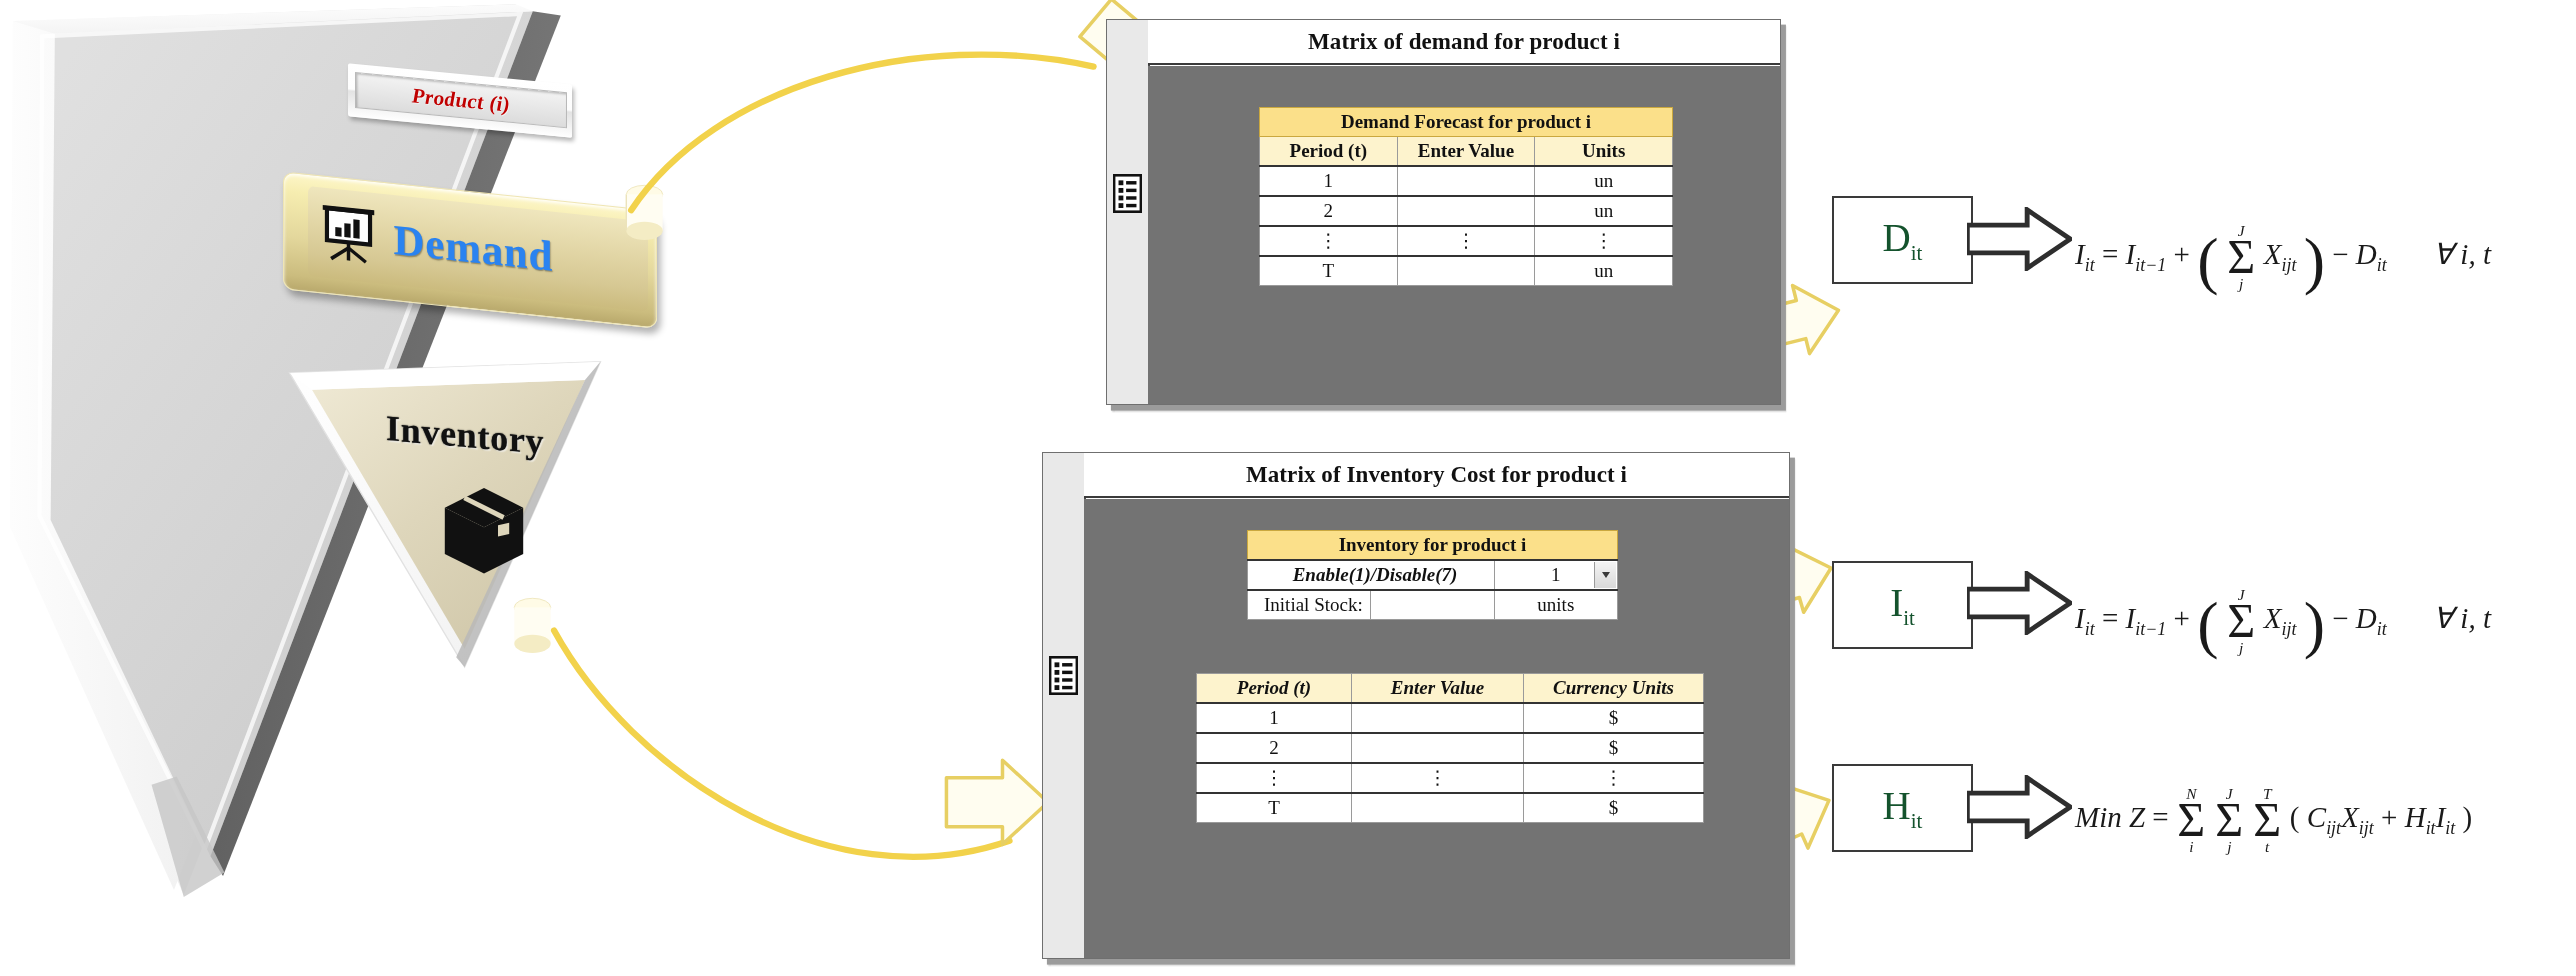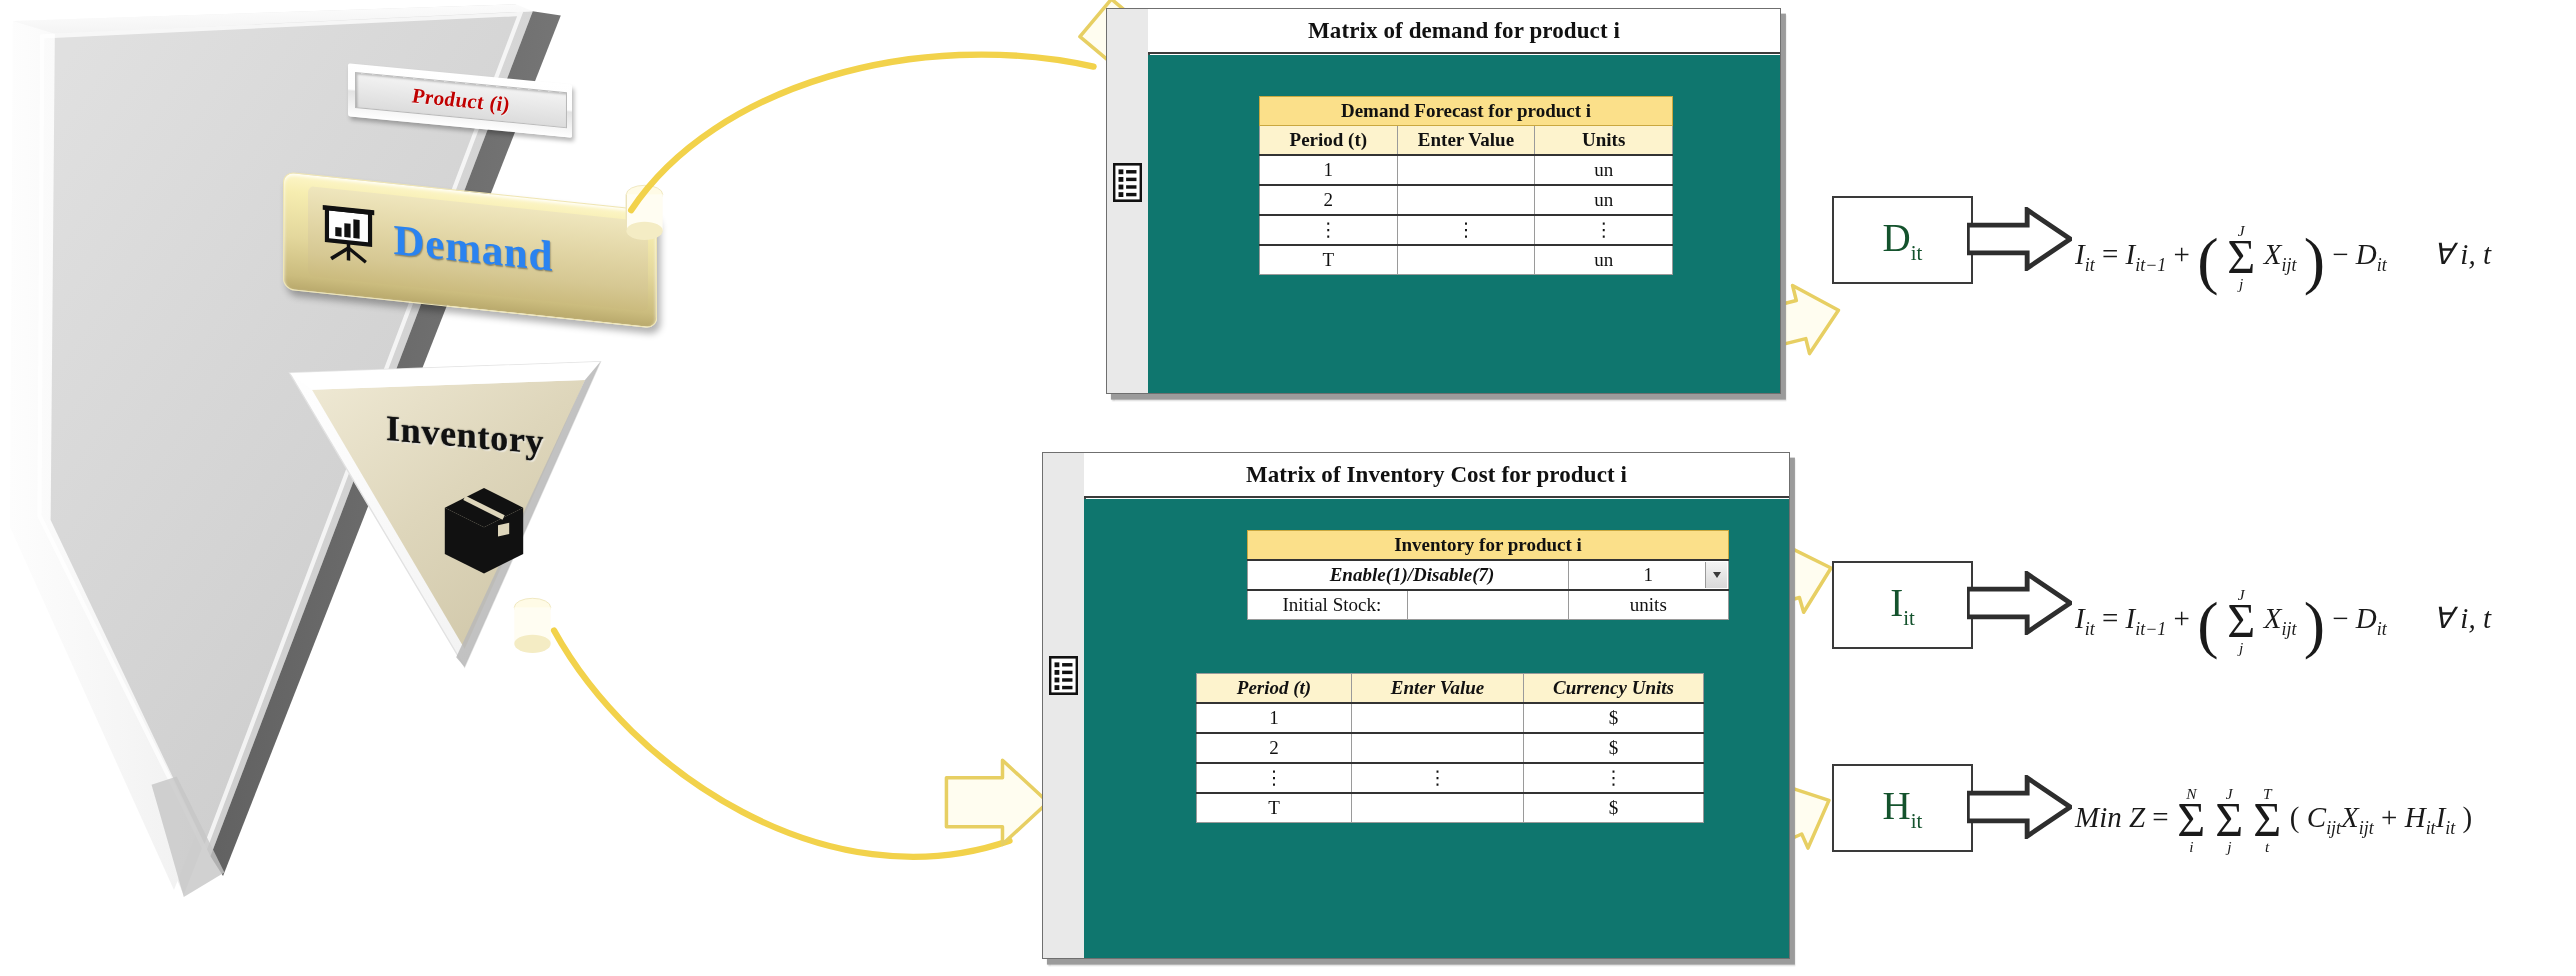--- a/index.html
+++ b/index.html
@@ -47,21 +47,21 @@
   .panel{position:absolute;background:#ffffff;
       border:1.4px solid #6f6f6f;
       box-shadow:4.9px 5.6px 0 #9b9b9b, 6.3px 7px 1.4px rgba(0,0,0,.18);}
   .panel-gutter{position:absolute;left:0;top:0;bottom:0;width:41px;
       background:#e9e9e9;border-right:2.1px solid #4a4a4a;}
   .panel-gutter .rowicon{position:absolute;left:6.3px;}
   .panel-title{position:absolute;left:41px;right:0;top:0;height:43px;
       display:flex;align-items:center;justify-content:center;
       border-bottom:2.8px solid #3b3b3b;background:#fff;
       font-size:23px;font-weight:bold;color:#111;letter-spacing:0.1px;}
-  .panel-body{position:absolute;left:41px;right:0;top:46px;bottom:0;background:#0f766e;}
+  .panel-body{position:absolute;left:41px;right:0;top:46px;bottom:0;background:#737373;}
 
   
   table.dt{border-collapse:collapse;table-layout:fixed;background:#fff;}
   table.dt td,table.dt th{border:0.7px solid #9a9a9a;padding:0;text-align:center;
       font-size:19px;color:#111;height:28px;}
   .band{background:#fbe08a;font-weight:bold;font-size:21px;border:0.7px solid #caa83f !important;}
   .sub{background:#fdf3cd;font-weight:600;font-size:19px;}
   .sub-it{background:#fdf3cd;font-weight:600;font-style:italic;font-size:19px;}
   .thick-top{border-top:2.1px solid #333 !important;}
   .thick-bot{border-bottom:2.1px solid #333 !important;}
@@ -221,21 +221,21 @@
       <polygon points="2500,430 2570,430 2570,408 2625,458 2570,508 2570,486 2500,486" transform="rotate(-14 2562,458)"></polygon>
 
       <polygon points="1350,1110 1430,1110 1430,1085 1495,1145 1430,1205 1430,1180 1350,1180"></polygon>
 
       <polygon points="2490,800 2560,800 2560,778 2615,828 2560,878 2560,856 2490,856" transform="rotate(-16 2552,828)"></polygon>
 
       <polygon points="2490,1140 2560,1140 2560,1118 2615,1168 2560,1218 2560,1196 2490,1196" transform="rotate(-24 2552,1168)"></polygon>
     </g>
   </svg>
 
-  <div class="panel" style="left:1106px;top:8px;width:673px;height:384px;">
+  <div class="panel" style="left:1106px;top:19px;width:673px;height:384px;">
     <div class="panel-gutter">
       <svg class="rowicon" style="top:154px;" width="29" height="39" viewBox="0 0 42 56">
         <rect x="1" y="1" width="40" height="54" fill="#fff" stroke="#111" stroke-width="5"></rect>
         <rect x="8" y="9" width="7" height="7" fill="#111"></rect>
           <rect x="19" y="10" width="15" height="5" fill="#111"></rect>
         <rect x="8" y="20" width="7" height="7" fill="#111"></rect>
           <rect x="19" y="21" width="15" height="5" fill="#111"></rect>
         <rect x="8" y="31" width="7" height="7" fill="#111"></rect>
           <rect x="19" y="32" width="15" height="5" fill="#111"></rect>
         <rect x="8" y="42" width="7" height="7" fill="#111"></rect>
@@ -289,21 +289,21 @@
           <rect x="19" y="21" width="15" height="5" fill="#111"></rect>
         <rect x="8" y="31" width="7" height="7" fill="#111"></rect>
           <rect x="19" y="32" width="15" height="5" fill="#111"></rect>
         <rect x="8" y="42" width="7" height="7" fill="#111"></rect>
           <rect x="19" y="43" width="15" height="5" fill="#111"></rect>
       </svg>
     </div>
     <div class="panel-title">Matrix of Inventory Cost for product i</div>
     <div class="panel-body">
 
-      <table class="dt" style="position:absolute;left:163px;top:31px;width:482px;">
+      <table class="dt" style="position:absolute;left:163px;top:31px;width:371px;">
         <tbody>
             <tr>
           <td class="band" colspan="3">Inventory for product i</td>
         </tr>
         <tr>
           <td class="lbl-it thick-top" colspan="2" style="width:289px;">Enable(1)/Disable(7)</td>
           <td class="ddcell thick-top" style="width:118px;">
             <span class="ddval">1</span>
             <span class="ddbtn">
                   <i></i>

